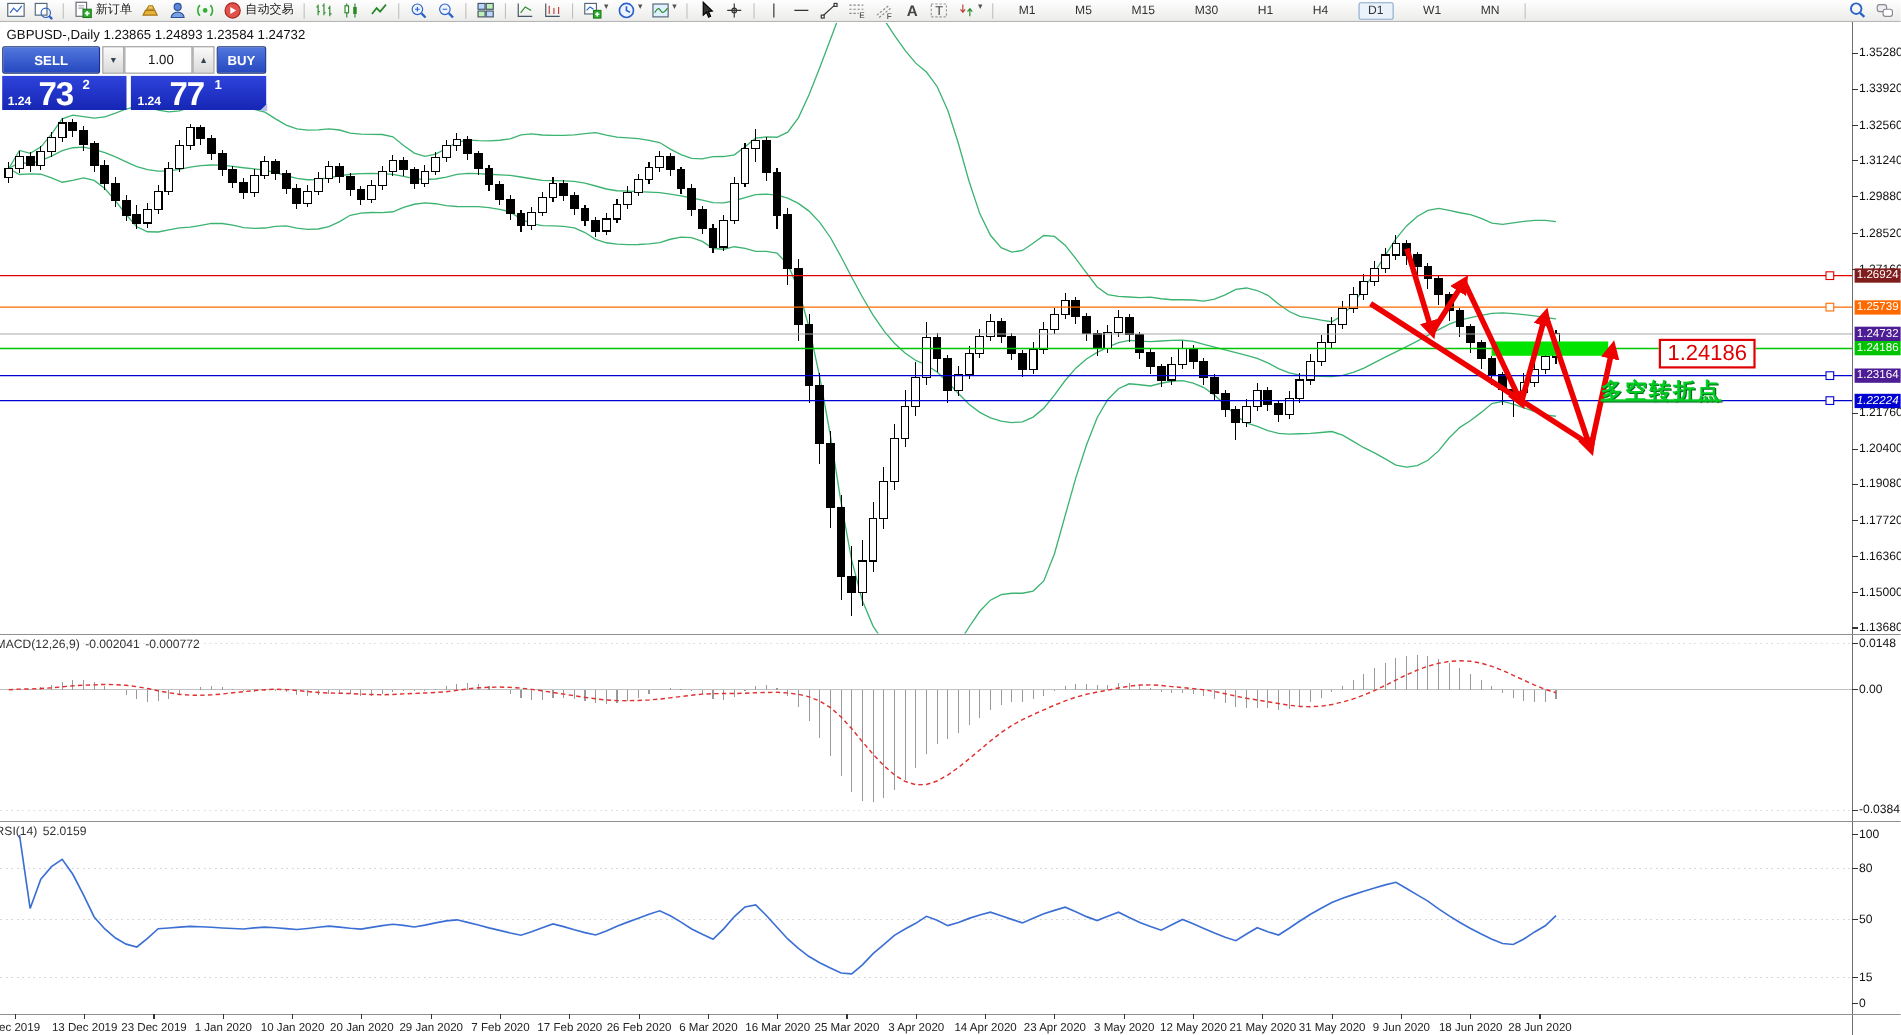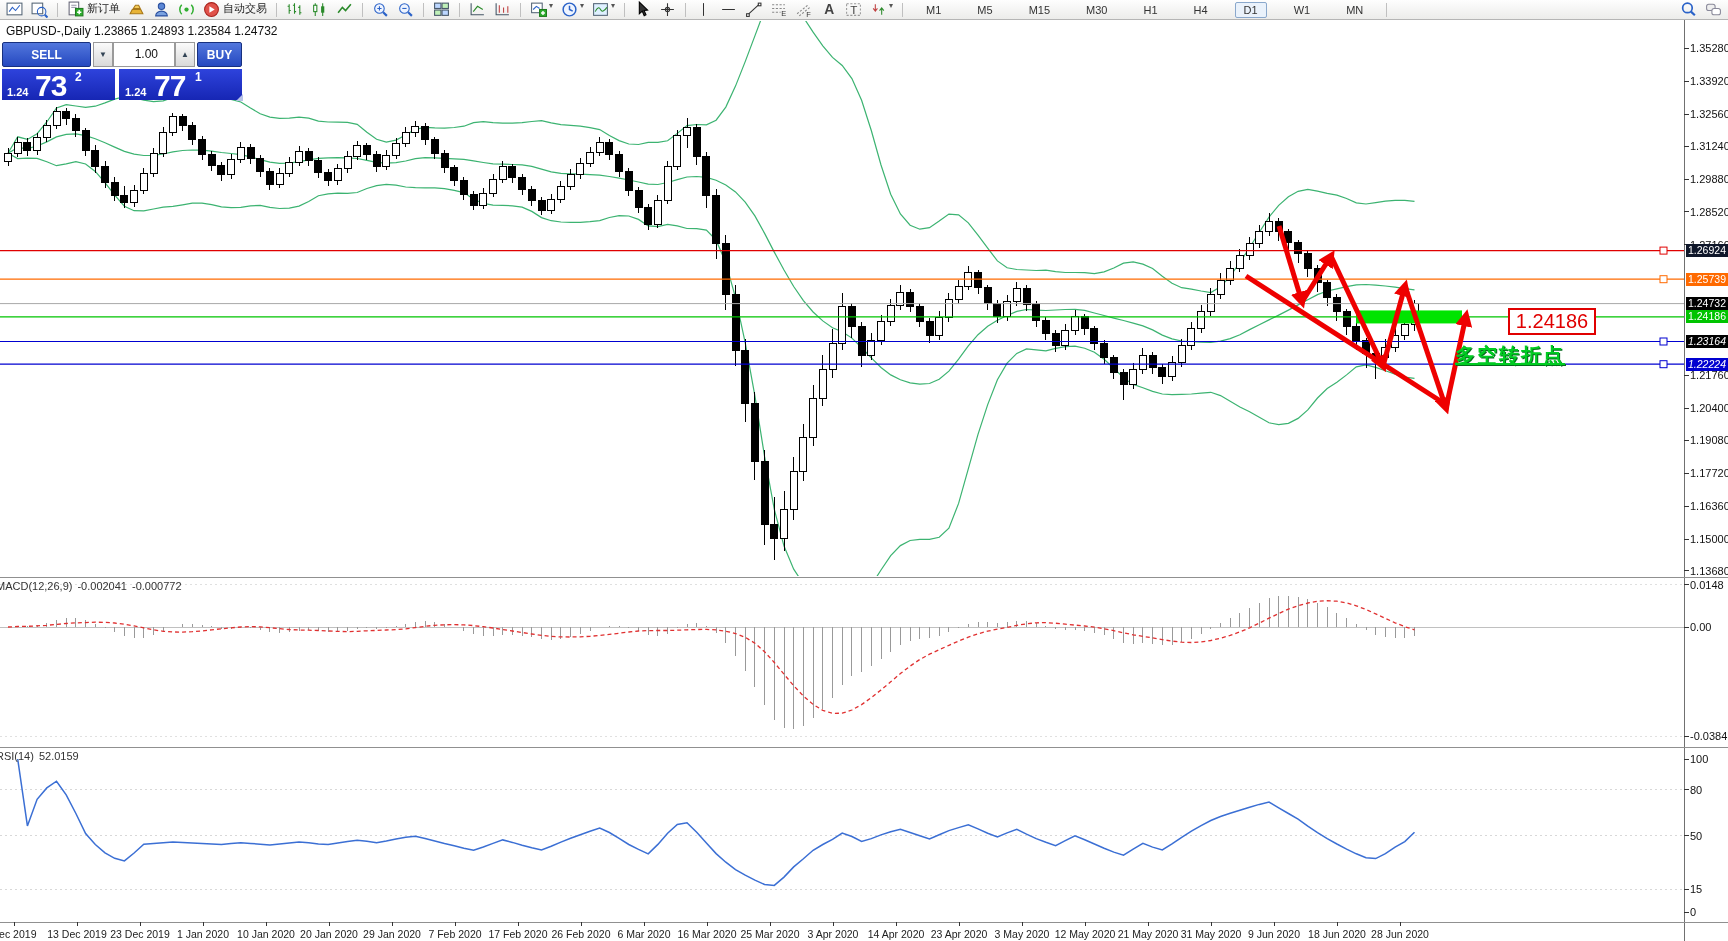--- a/index.html
+++ b/index.html
@@ -754,20 +754,20 @@
       <div class="dlab" style="left: 833px;">3 Apr 2020</div>
       <div class="dlab" style="left: 896px;">14 Apr 2020</div>
       <div class="dlab" style="left: 959px;">23 Apr 2020</div>
       <div class="dlab" style="left: 1022px;">3 May 2020</div>
       <div class="dlab" style="left: 1085px;">12 May 2020</div>
       <div class="dlab" style="left: 1148px;">21 May 2020</div>
       <div class="dlab" style="left: 1211px;">31 May 2020</div>
       <div class="dlab" style="left: 1274px;">9 Jun 2020</div>
       <div class="dlab" style="left: 1337px;">18 Jun 2020</div>
       <div class="dlab" style="left: 1400px;">28 Jun 2020</div>
-      <div class="lvl-lab" style="top: 244.055px; background: #0f172a;">1.26924</div>
+      <div class="lvl-lab" style="top: 244.055px; background: #7f1d1d;">1.26924</div>
       <div class="lvl-lab" style="top: 272.72px; background: rgb(255, 106, 0);">1.25739</div>
       <div class="lvl-lab" style="top: 310.287px; background: rgb(0, 196, 0);">1.24186</div>
-      <div class="lvl-lab" style="top: 335.009px; background: #000000; font-style: italic;">1.23164</div>
+      <div class="lvl-lab" style="top: 335.009px; background: #4c1d95;">1.23164</div>
       <div class="lvl-lab" style="top: 357.748px; background: rgb(0, 0, 208); font-style: italic;">1.22224</div>
-      <div class="lvl-lab" style="top: 297.079px; background: #000000;">1.24732</div>
+      <div class="lvl-lab" style="top: 297.079px; background: #4c1d95;">1.24732</div>
     </div>
 </div>
 
 </body></html>

